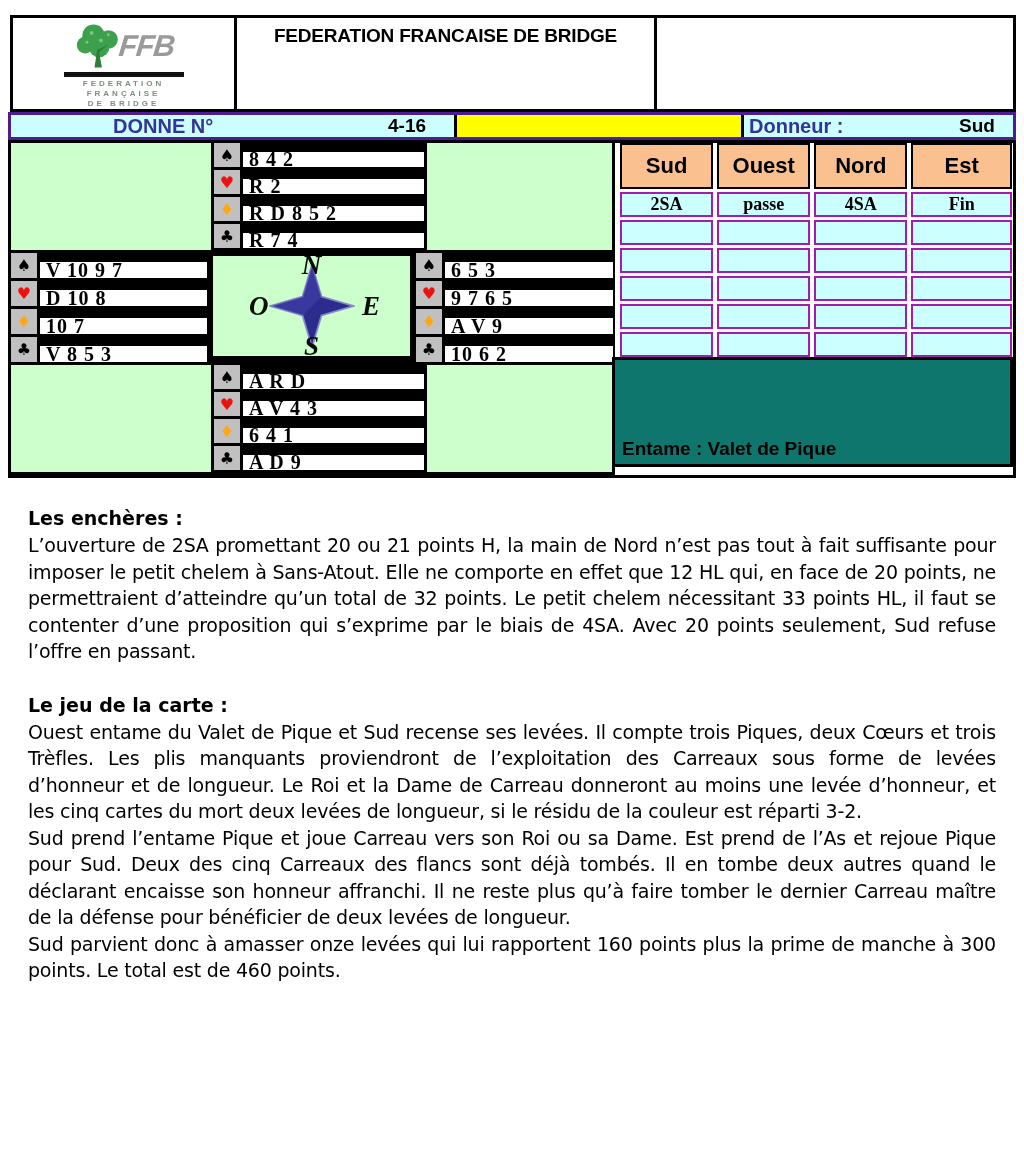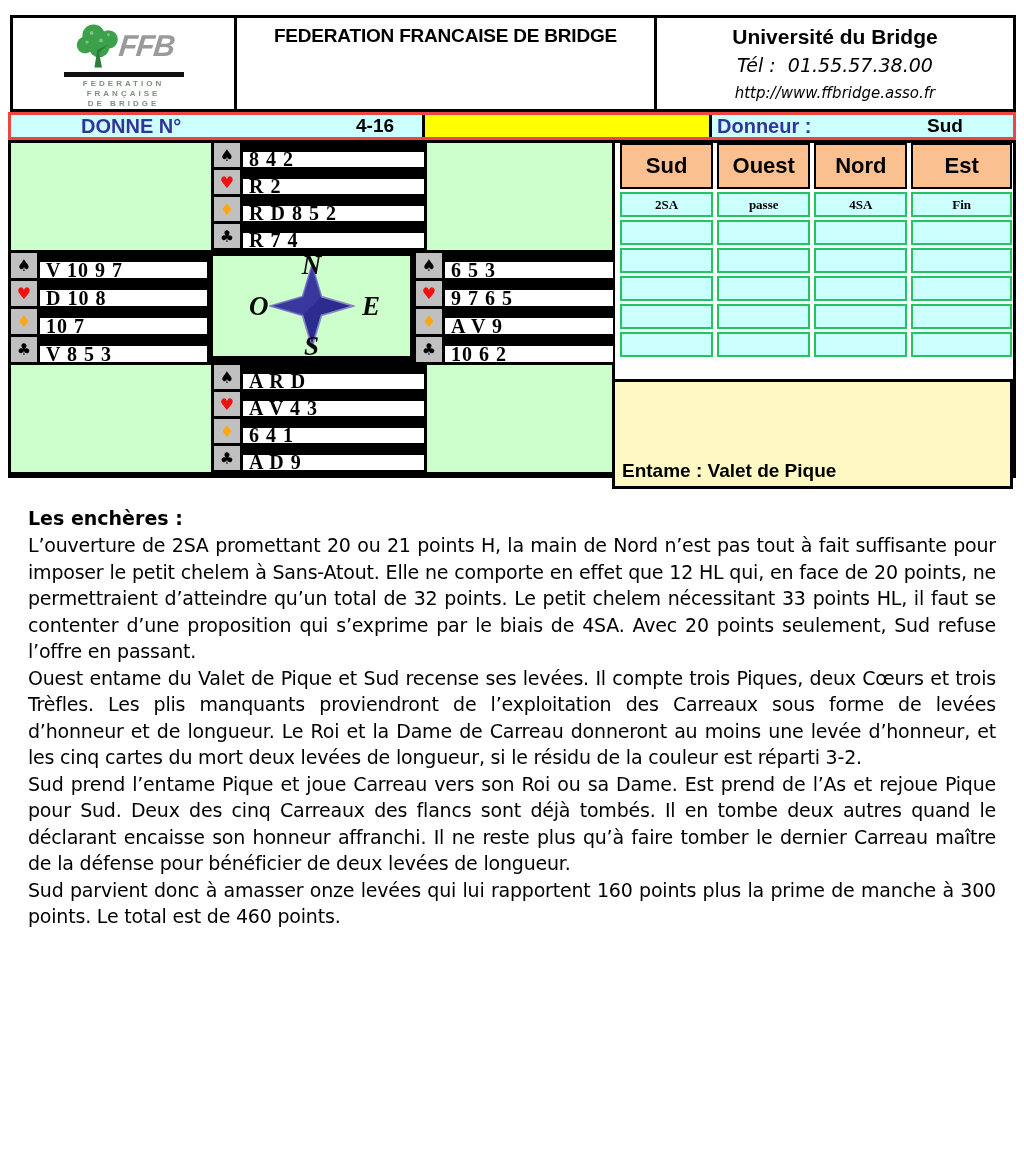--- a/index.html
+++ b/index.html
@@ -16,21 +16,21 @@
   .ffb-txt{font-family:"Liberation Sans",sans-serif;font-style:italic;font-weight:bold;font-size:30px;color:#9a9a9a;transform:skewX(-6deg);margin-left:-10px;letter-spacing:-1px;}
   .logo-bar{width:120px;height:5px;background:#111;margin:1px 0 2px 0;}
   .logo-line{font-family:"Liberation Sans",sans-serif;font-size:8px;font-weight:bold;letter-spacing:3px;color:#7d9080;line-height:10px;}
   .fed-title{font-family:"Liberation Sans",sans-serif;font-weight:bold;font-size:19px;line-height:27px;letter-spacing:-0.2px;}
   .fed-addr{font-style:italic;font-size:19px;line-height:30px;}
   .univ-title{font-family:"Liberation Sans",sans-serif;font-weight:bold;font-size:21px;line-height:29px;}
   .univ-tel{font-style:italic;font-size:19px;line-height:28px;white-space:pre;}
   .univ-url{font-style:italic;font-size:15px;line-height:28px;}
 
   
-  .donne{position:absolute;left:8px;top:112px;width:1008px;height:28px;border:3px solid #ef4444;box-sizing:border-box;display:flex;background:#ccffff;}
+  .donne{position:absolute;left:8px;top:112px;width:1008px;height:28px;border:3px solid #4c1d95;box-sizing:border-box;display:flex;background:#ccffff;padding-left:32px;}
   .donne-seg{box-sizing:border-box;position:relative;height:100%;}
   .donne-s1{width:414px;background:#ccffff;border-right:3px solid #000;}
   .donne-s2{width:287px;background:#ffff00;border-right:3px solid #000;}
   .donne-s3{flex:1;background:#ccffff;}
   .lbl-navy{position:absolute;top:0;font-family:"Liberation Sans",sans-serif;font-weight:bold;font-size:20px;line-height:22px;color:#333399;}
   .lbl-black{position:absolute;top:0;font-family:"Liberation Sans",sans-serif;font-weight:bold;font-size:19px;line-height:22px;color:#000000;}
 
   
   .deal{position:absolute;left:8px;top:140px;width:1008px;height:338px;border:3px solid #000;box-sizing:border-box;background:#000;}
   .panel{position:absolute;background:#ccffcc;}
@@ -45,22 +45,22 @@
   .pt-n{left:50%;transform:translateX(-50%);top:-4px;}
   .pt-s{left:50%;transform:translateX(-50%);bottom:-4px;}
   .pt-o{left:36px;top:50%;transform:translateY(-50%);}
   .pt-e{right:30px;top:50%;transform:translateY(-50%);}
   .star{position:absolute;left:50%;top:50%;transform:translate(-50%,-50%);}
 
   
   .rpanel{position:absolute;left:604px;top:0;width:398px;height:332px;background:#fff;}
   .bids{position:absolute;left:5px;top:0;right:1px;display:grid;grid-template-columns:1fr 1fr 1fr 1.08fr;column-gap:4px;row-gap:3px;grid-template-rows:46px repeat(6,25px);}
   .bid-h{background:#fac08f;border:2px solid #000;box-sizing:border-box;display:flex;align-items:center;justify-content:center;font-family:"Liberation Sans",sans-serif;font-weight:bold;font-size:22px;}
-  .bid-c{background:#ccffff;border:2px solid #22c55e;box-sizing:border-box;display:flex;align-items:center;justify-content:center;font-family:"Liberation Serif",serif;font-weight:bold;font-size:13px;}
-  .entame{position:absolute;left:-3px;top:236px;width:401px;height:110px;border:3px solid #000;box-sizing:border-box;background:#fef9c3;}
+  .bid-c{background:#ccffff;border:2px solid #a21caf;box-sizing:border-box;display:flex;align-items:center;justify-content:center;font-family:"Liberation Serif",serif;font-weight:bold;font-size:18px;}
+  .entame{position:absolute;left:-3px;top:214px;width:401px;height:110px;border:3px solid #000;box-sizing:border-box;background:#0f766e;}
   .entame-txt{position:absolute;left:7px;bottom:4px;font-family:"Liberation Sans",sans-serif;font-weight:bold;font-size:19px;}
 
   
   .content{position:absolute;left:0;top:478px;width:1024px;padding:0 28px;box-sizing:border-box;}
   .content h2{font-size:19px;font-weight:bold;margin:27px 0 1px 0;line-height:26px;}
   .content p{margin:0;text-align:justify;font-size:19px;line-height:26.5px;letter-spacing:-0.2px;}
 </style>
 </head>
 <body>
 
@@ -88,25 +88,20 @@
           <span class="ffb-txt">FFB</span>
         </div>
         <div class="logo-bar"></div>
         <div class="logo-line">FEDERATION</div>
         <div class="logo-line">FRANÇAISE</div>
         <div class="logo-line">DE BRIDGE</div>
       </div>
       <div class="hdr-cell hdr-center">
         <div class="fed-title">FEDERATION FRANCAISE DE BRIDGE</div>
       </div>
-      <div class="hdr-cell hdr-right">
-        <div class="univ-title">Université du Bridge</div>
-        <div class="univ-tel">Tél :  01.55.57.38.00</div>
-        <div class="univ-url">http://www.ffbridge.asso.fr</div>
-      </div>
     </div>
 
     <div class="donne">
       <div class="donne-seg donne-s1">
         <span class="lbl-navy" style="left:70px;">DONNE N°</span>
         <span class="lbl-black" style="left:345px;">4-16</span>
       </div>
       <div class="donne-seg donne-s2"></div>
       <div class="donne-seg donne-s3">
         <span class="lbl-navy" style="left:5px;">Donneur :</span>
@@ -245,18 +240,19 @@
           <span class="entame-txt">Entame : Valet de Pique</span>
         </div>
       </div>
     </div>
   </div>
 
   <div class="content">
     <h2>Les enchères :</h2>
     <p>L’ouverture de 2SA promettant 20 ou 21 points H, la main de Nord n’est pas tout à fait suffisante pour imposer le petit chelem à Sans-Atout. Elle ne comporte en effet que 12 HL qui, en face de 20 points, ne permettraient d’atteindre qu’un total de 32 points. Le petit chelem nécessitant 33 points HL, il faut se contenter d’une proposition qui s’exprime par le biais de 4SA. Avec 20 points seulement, Sud refuse l’offre en passant.</p>
 
+    <h2>Le jeu de la carte :</h2>
     <p>Ouest entame du Valet de Pique et Sud recense ses levées. Il compte trois Piques, deux Cœurs et trois Trèfles. Les plis manquants proviendront de l’exploitation des Carreaux sous forme de levées d’honneur et de longueur. Le Roi et la Dame de Carreau donneront au moins une levée d’honneur, et les cinq cartes du mort deux levées de longueur, si le résidu de la couleur est réparti 3-2.</p>
     <p>Sud prend l’entame Pique et joue Carreau vers son Roi ou sa Dame. Est prend de l’As et rejoue Pique pour Sud. Deux des cinq Carreaux des flancs sont déjà tombés. Il en tombe deux autres quand le déclarant encaisse son honneur affranchi. Il ne reste plus qu’à faire tomber le dernier Carreau maître de la défense pour bénéficier de deux levées de longueur.</p>
 
     <p>Sud parvient donc à amasser onze levées qui lui rapportent 160 points plus la prime de manche à 300 points. Le total est de 460 points.</p>
   </div>
 </div>
 
 </body></html>

